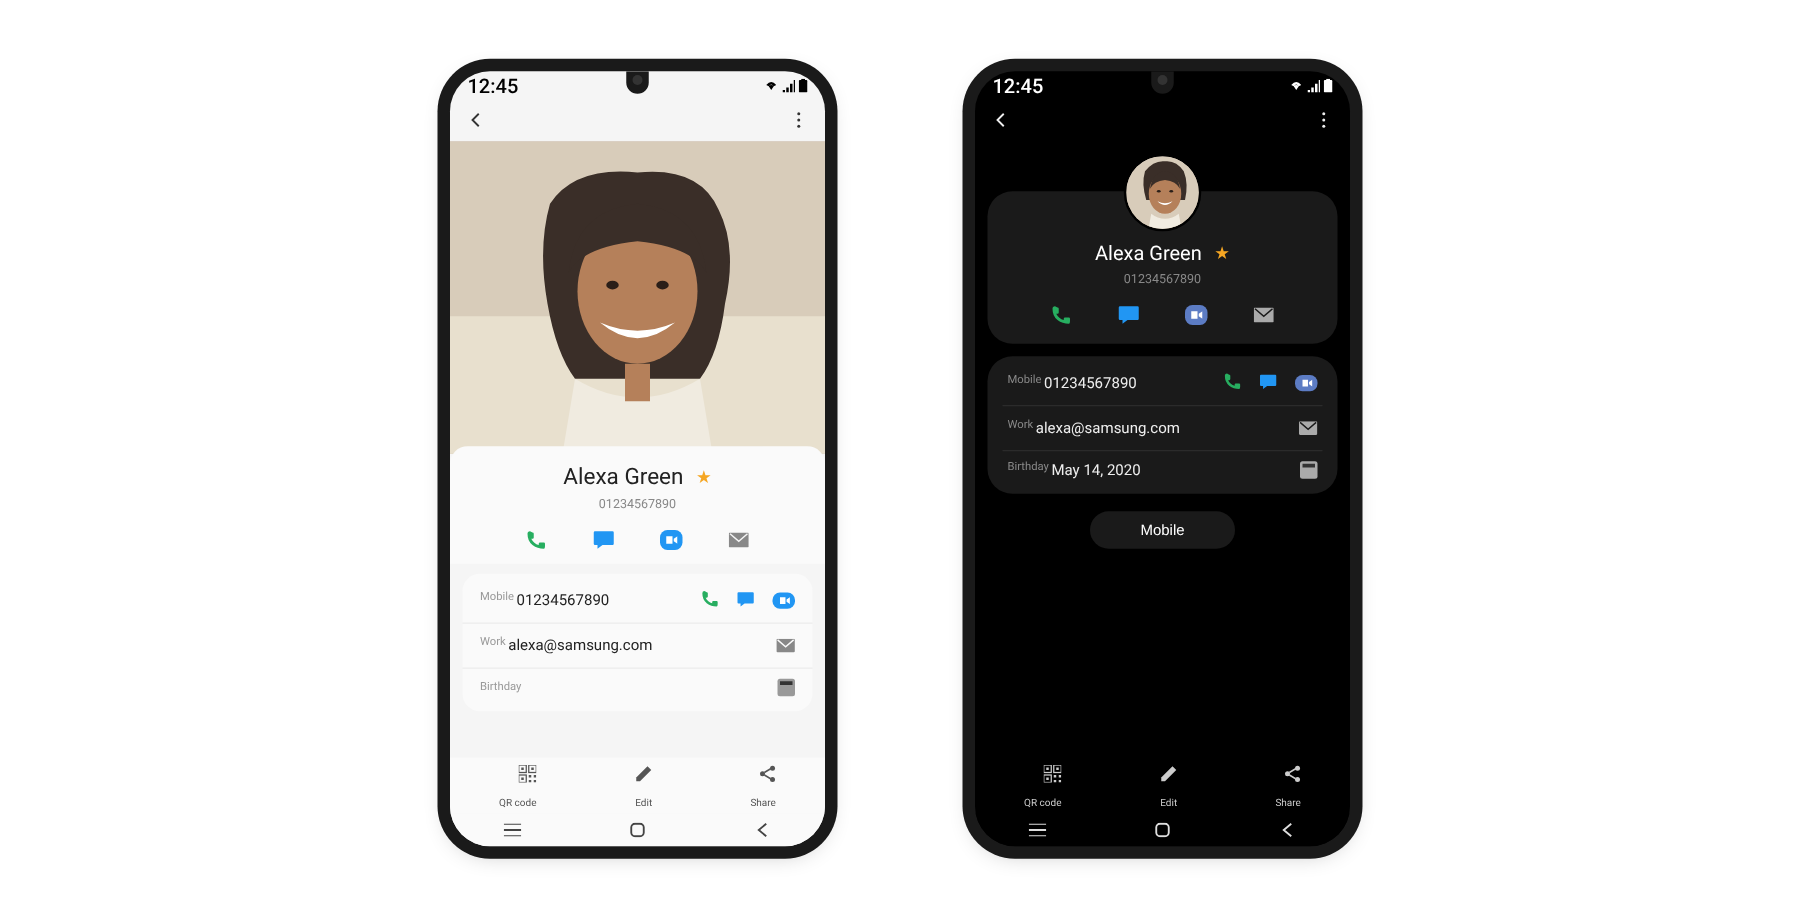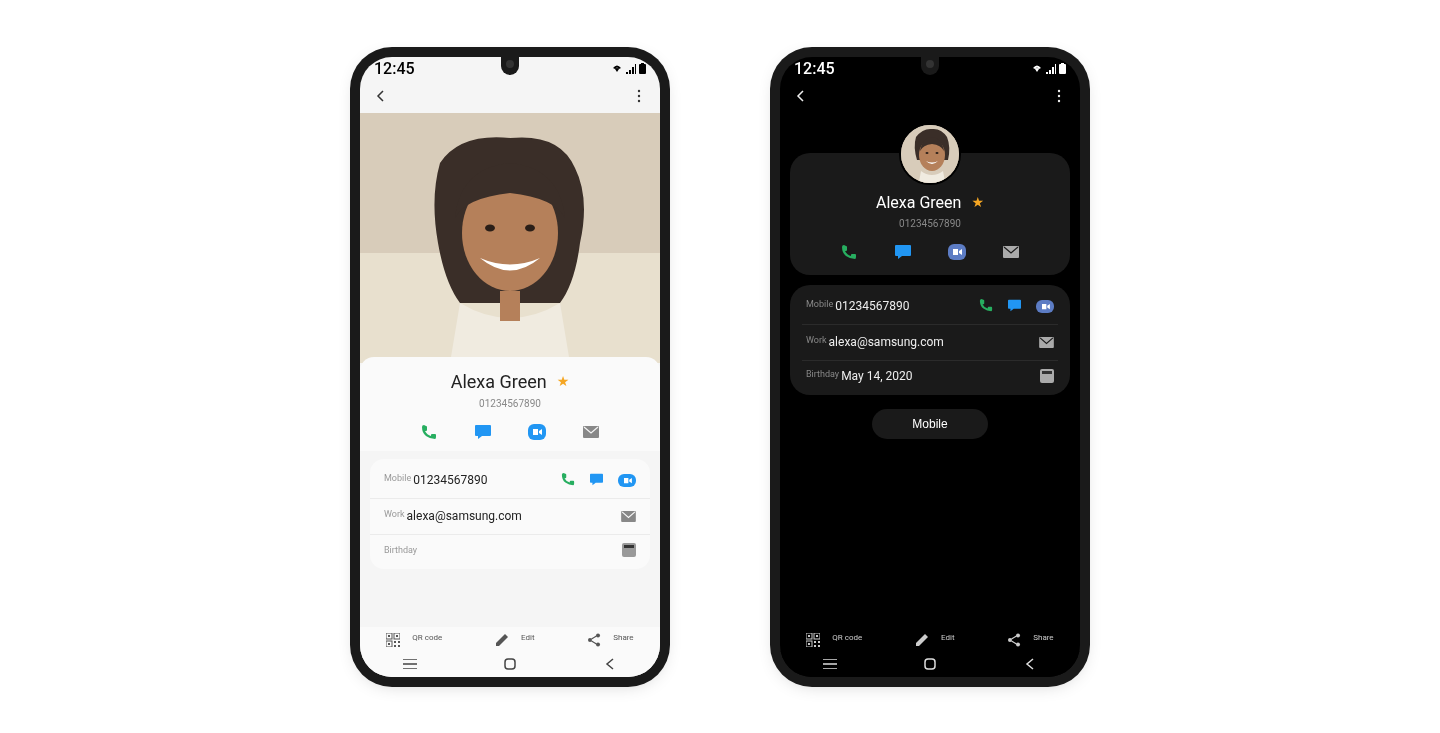--- a/index.html
+++ b/index.html
@@ -127,21 +127,21 @@
     .detail-actions { display: flex; gap: 14px; align-items: center; }
     .bottom-bar-light {
       position: absolute;
       bottom: 26px;
       left: 0; right: 0;
       background: #fafafa;
       display: flex;
       justify-content: space-around;
       padding: 6px 0 4px;
     }
-    .bottom-item { display: flex; align-items: flex-start; gap: 12px; font-size: 8px; }
+    .bottom-item { display: flex; flex-direction: column; align-items: flex-end; gap: 12px; font-size: 8px; }
     .phone-light .bottom-item { color: #555; }
     .phone-dark .bottom-item { color: #ccc; }
     .nav-bar {
       position: absolute;
       bottom: 0; left: 0; right: 0;
       height: 26px;
       display: flex;
       justify-content: space-around;
       align-items: center;
     }

